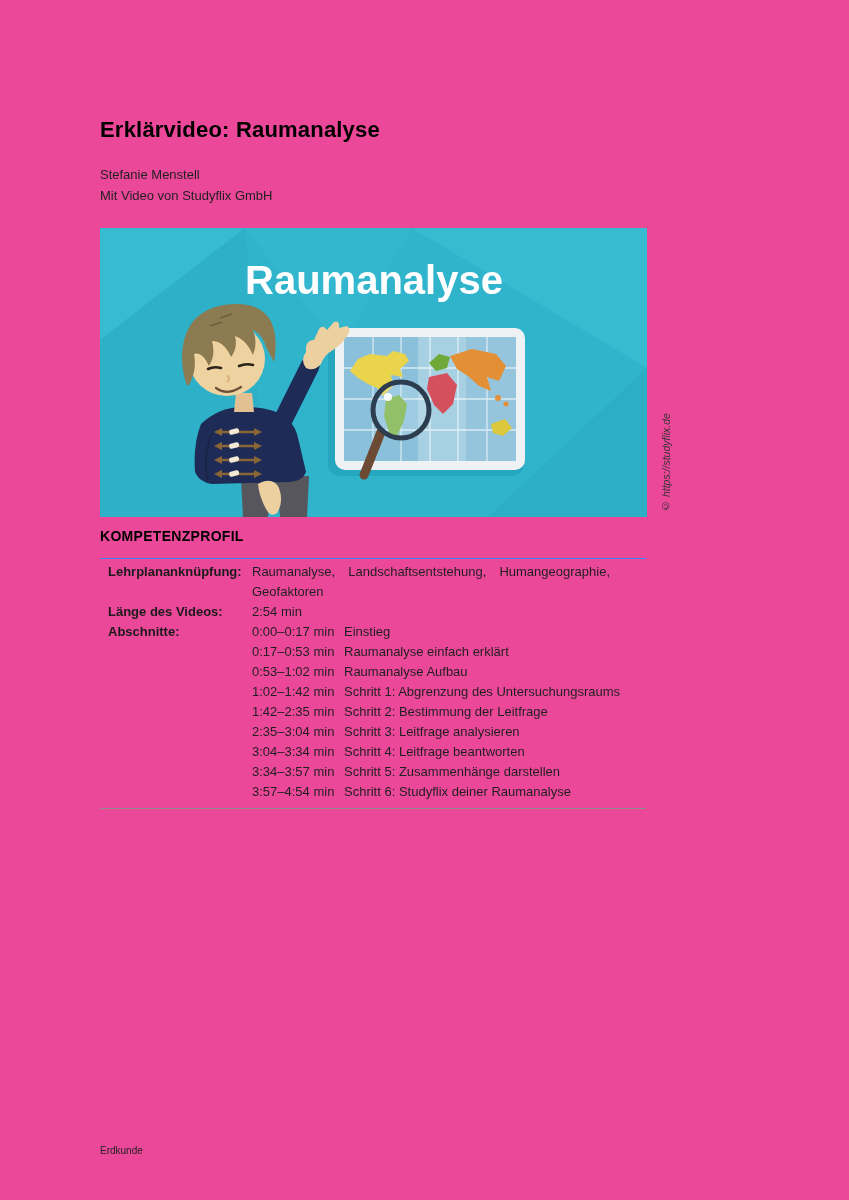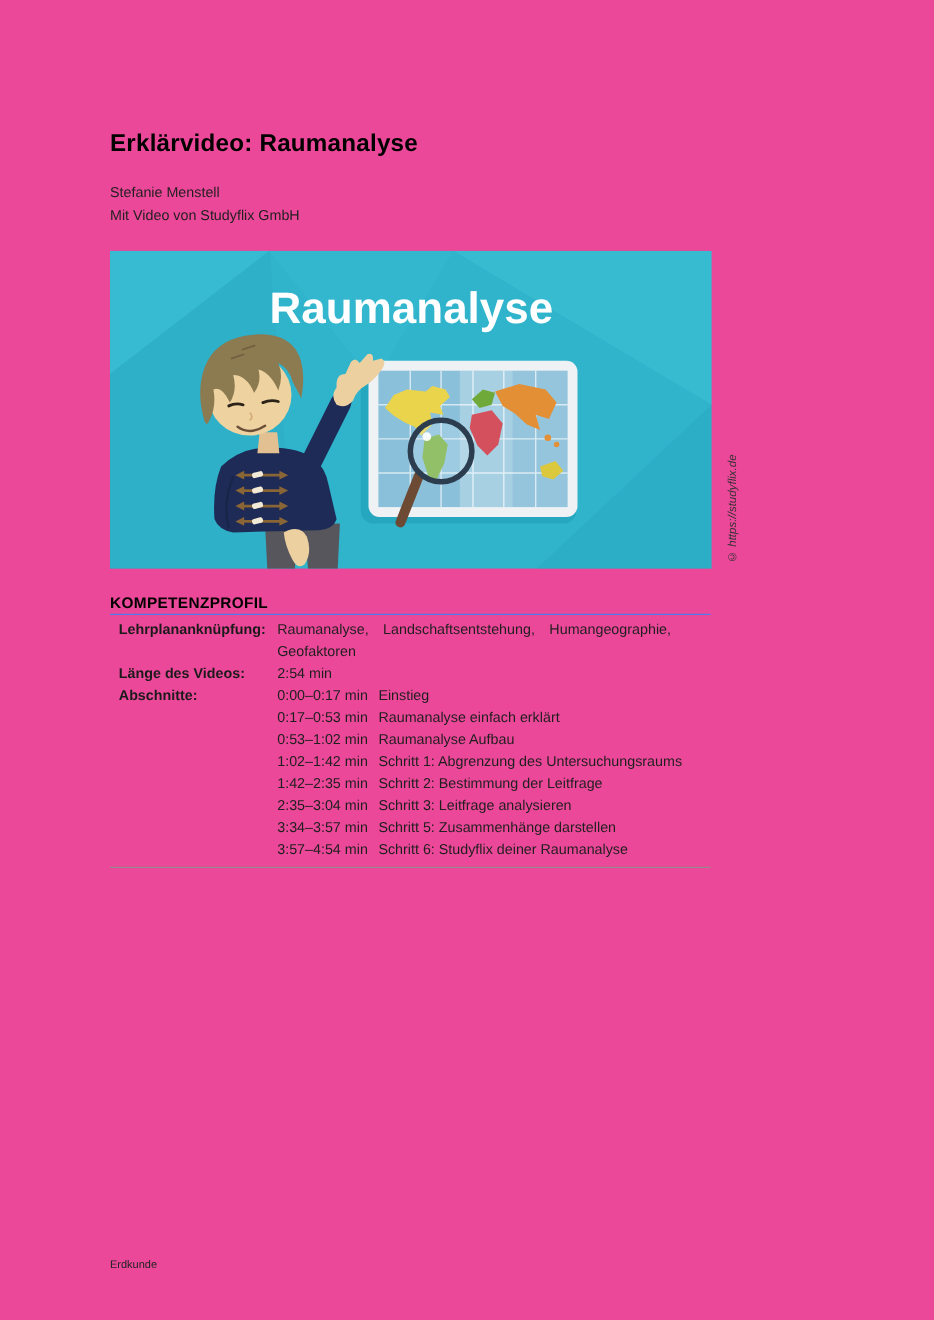--- a/index.html
+++ b/index.html
@@ -11,21 +11,21 @@
                font-weight:bold; color:#000; letter-spacing:0.2px; }
   .author-block { position:absolute; left:100px; top:164px; font-size:13px; line-height:21px; color:#1f1f1f; }
 
   .thumb { position:absolute; left:100px; top:228px; width:547px; height:289px;text-align:center; }
   .thumb svg { display:block; width:547px; height:289px; }
 
   .copyright { position:absolute; left:660px; top:399px; height:113px;
                writing-mode:vertical-rl; transform:rotate(180deg);
                font-size:10.5px; font-style:italic; color:#333; white-space:nowrap; }
 
-  .section-heading { position:absolute; left:100px; top:540px; font-size:14px; line-height:16px;
+  .section-heading { position:absolute; left:100px; top:528px; font-size:14px; line-height:16px;
                      font-weight:bold; color:#000; letter-spacing:0.3px; }
 
   .profile-table { position:absolute; left:100px; top:558px; width:546px;
                    border-top:1px solid #3b82f6; border-bottom:1px solid #8e8e8e;
                    padding:3px 0 6px 0; font-size:13px; line-height:20px; }
   .prow { display:grid; grid-template-columns:152px 1fr; }
   .plabel { font-weight:bold; padding-left:8px; color:#1a1a1a; }
   .pvalue { color:#1f1f1f; }
   .pvalue.justify { max-width:358px; text-align:justify; }
   .section-row { display:grid; grid-template-columns:92px 1fr; }
@@ -160,20 +160,24 @@
         </div>
         <div class="section-row">
           <span>1:42–2:35 min</span>
           <span>Schritt 2: Bestimmung der Leitfrage</span>
         </div>
         <div class="section-row">
           <span>2:35–3:04 min</span>
           <span>Schritt 3: Leitfrage analysieren</span>
         </div>
         <div class="section-row">
+          <span>3:04–3:34 min</span>
+          <span>Schritt 4: Leitfrage beantworten</span>
+        </div>
+        <div class="section-row">
           <span>3:34–3:57 min</span>
           <span>Schritt 5: Zusammenhänge darstellen</span>
         </div>
         <div class="section-row">
           <span>3:57–4:54 min</span>
           <span>Schritt 6: Studyflix deiner Raumanalyse</span>
         </div>
       </div>
     </div>
   </div>

